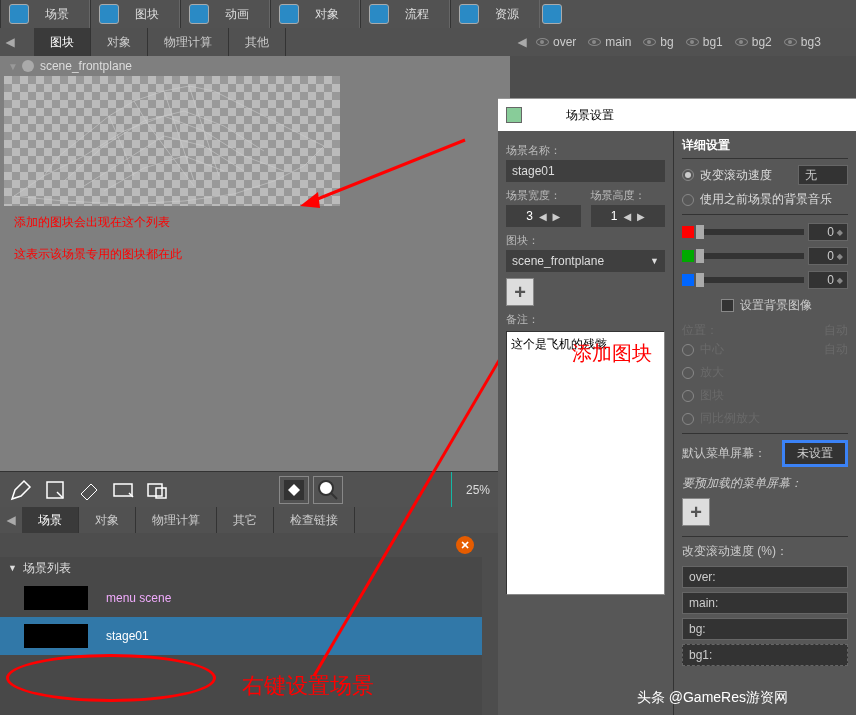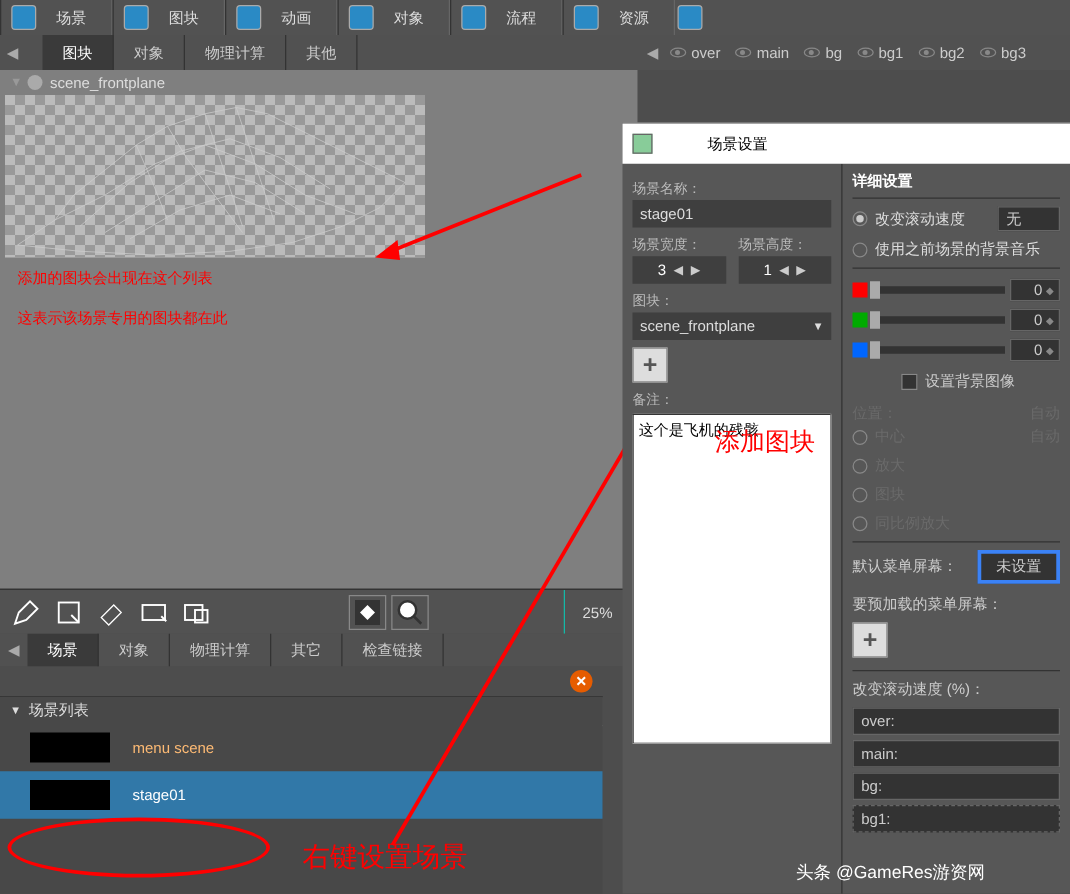--- a/index.html
+++ b/index.html
@@ -54,21 +54,21 @@
 .lower-tabs .tab { padding: 0 16px; display: flex; align-items: center; color: #ccc; border-right: 1px solid #333; cursor: pointer; }
 .lower-tabs .tab.active { background: #3a3a3a; color: #fff; }
 
 .search-bar { position: absolute; top: 557px; left: 0; width: 482px; height: 24px; background: #000000; color: #888; padding: 0 8px; line-height: 24px; border: 1px inset #222;}
 .search-close { position: absolute; top: 536px; left: 456px; width: 18px; height: 18px; background: #e65c00; color: #fff; border-radius: 50%; display: flex; align-items: center; justify-content: center; font-weight: bold; cursor: pointer; font-size: 11px;}
 
 .scene-list-container { position: absolute; top: 557px; left: 0; width: 482px; height: 158px; background: #484848; }
 .scene-list-header { height: 22px; display: flex; align-items: center; padding: 0 8px; color: #ddd; }
 .scene-list-header .tri { margin-right: 6px; font-size: 9px; }
 
-.scene-list-item { height: 38px; display: flex; align-items: center; padding-left: 24px; color: #fdba74; cursor: pointer; }
+.scene-list-item { height: 38px; display: flex; align-items: center; padding-left: 24px; color: #f0abfc; cursor: pointer; }
 .scene-list-item.selected { background: #3178a8; color: #fff; }
 .scene-list-item .thumb { width: 64px; height: 24px; background: #000; margin-right: 18px; }
 
 .annotation2 { color: #ff0000; font-size: 22px; position: absolute; top: 671px; left: 242px; }
 .red-ellipse { position: absolute; top: 654px; left: 6px; width: 210px; height: 48px; border: 3px solid #ff0000; border-radius: 50%; pointer-events: none; }
 .annotation-arrow2 { position: absolute; top: 320px; left: 304px; width: 220px; height: 360px; pointer-events: none; }
 
 
 .dialog { position: absolute; top: 98px; left: 498px; width: 358px; height: 617px; background: #575757; border-top: 1px solid #999; display: flex; }
 .dialog .titlebar { position: absolute; top: 0; left: 0; right: 0; height: 32px; background: #fff; display: flex; align-items: center; padding: 0 8px; gap: 36px; }
@@ -390,21 +390,21 @@
         </div>
       <div class="radio-row dim-text">
           <span class="radio-dot"></span>
           <span>同比例放大</span>
         </div>
       <div style="border-bottom:1px solid #333;margin:6px 0;"></div>
       <div style="color:#ccc;margin-bottom:4px;display:flex;align-items:center;">
           <span>默认菜单屏幕：</span>
           <span class="btn-inline" style="margin-left:auto;">未设置</span>
         </div>
-      <div style="color:#ccc;margin:8px 0 2px;">要预加载的菜单屏幕：</div>
+      <div style="color:#ccc;margin:8px 0 2px;font-style:italic;">要预加载的菜单屏幕：</div>
       <div class="plus-btn">+</div>
       <div style="border-bottom:1px solid #333;margin:10px 0 6px;"></div>
       <div style="color:#ccc;margin-bottom:6px;">改变滚动速度 (%)：</div>
       <div class="list-box">over:</div>
       <div class="list-box">main:</div>
       <div class="list-box">bg:</div>
       <div class="list-box dim-text" style="border-style:dashed;">bg1:</div>
     </div>
   </div>
 </div>

